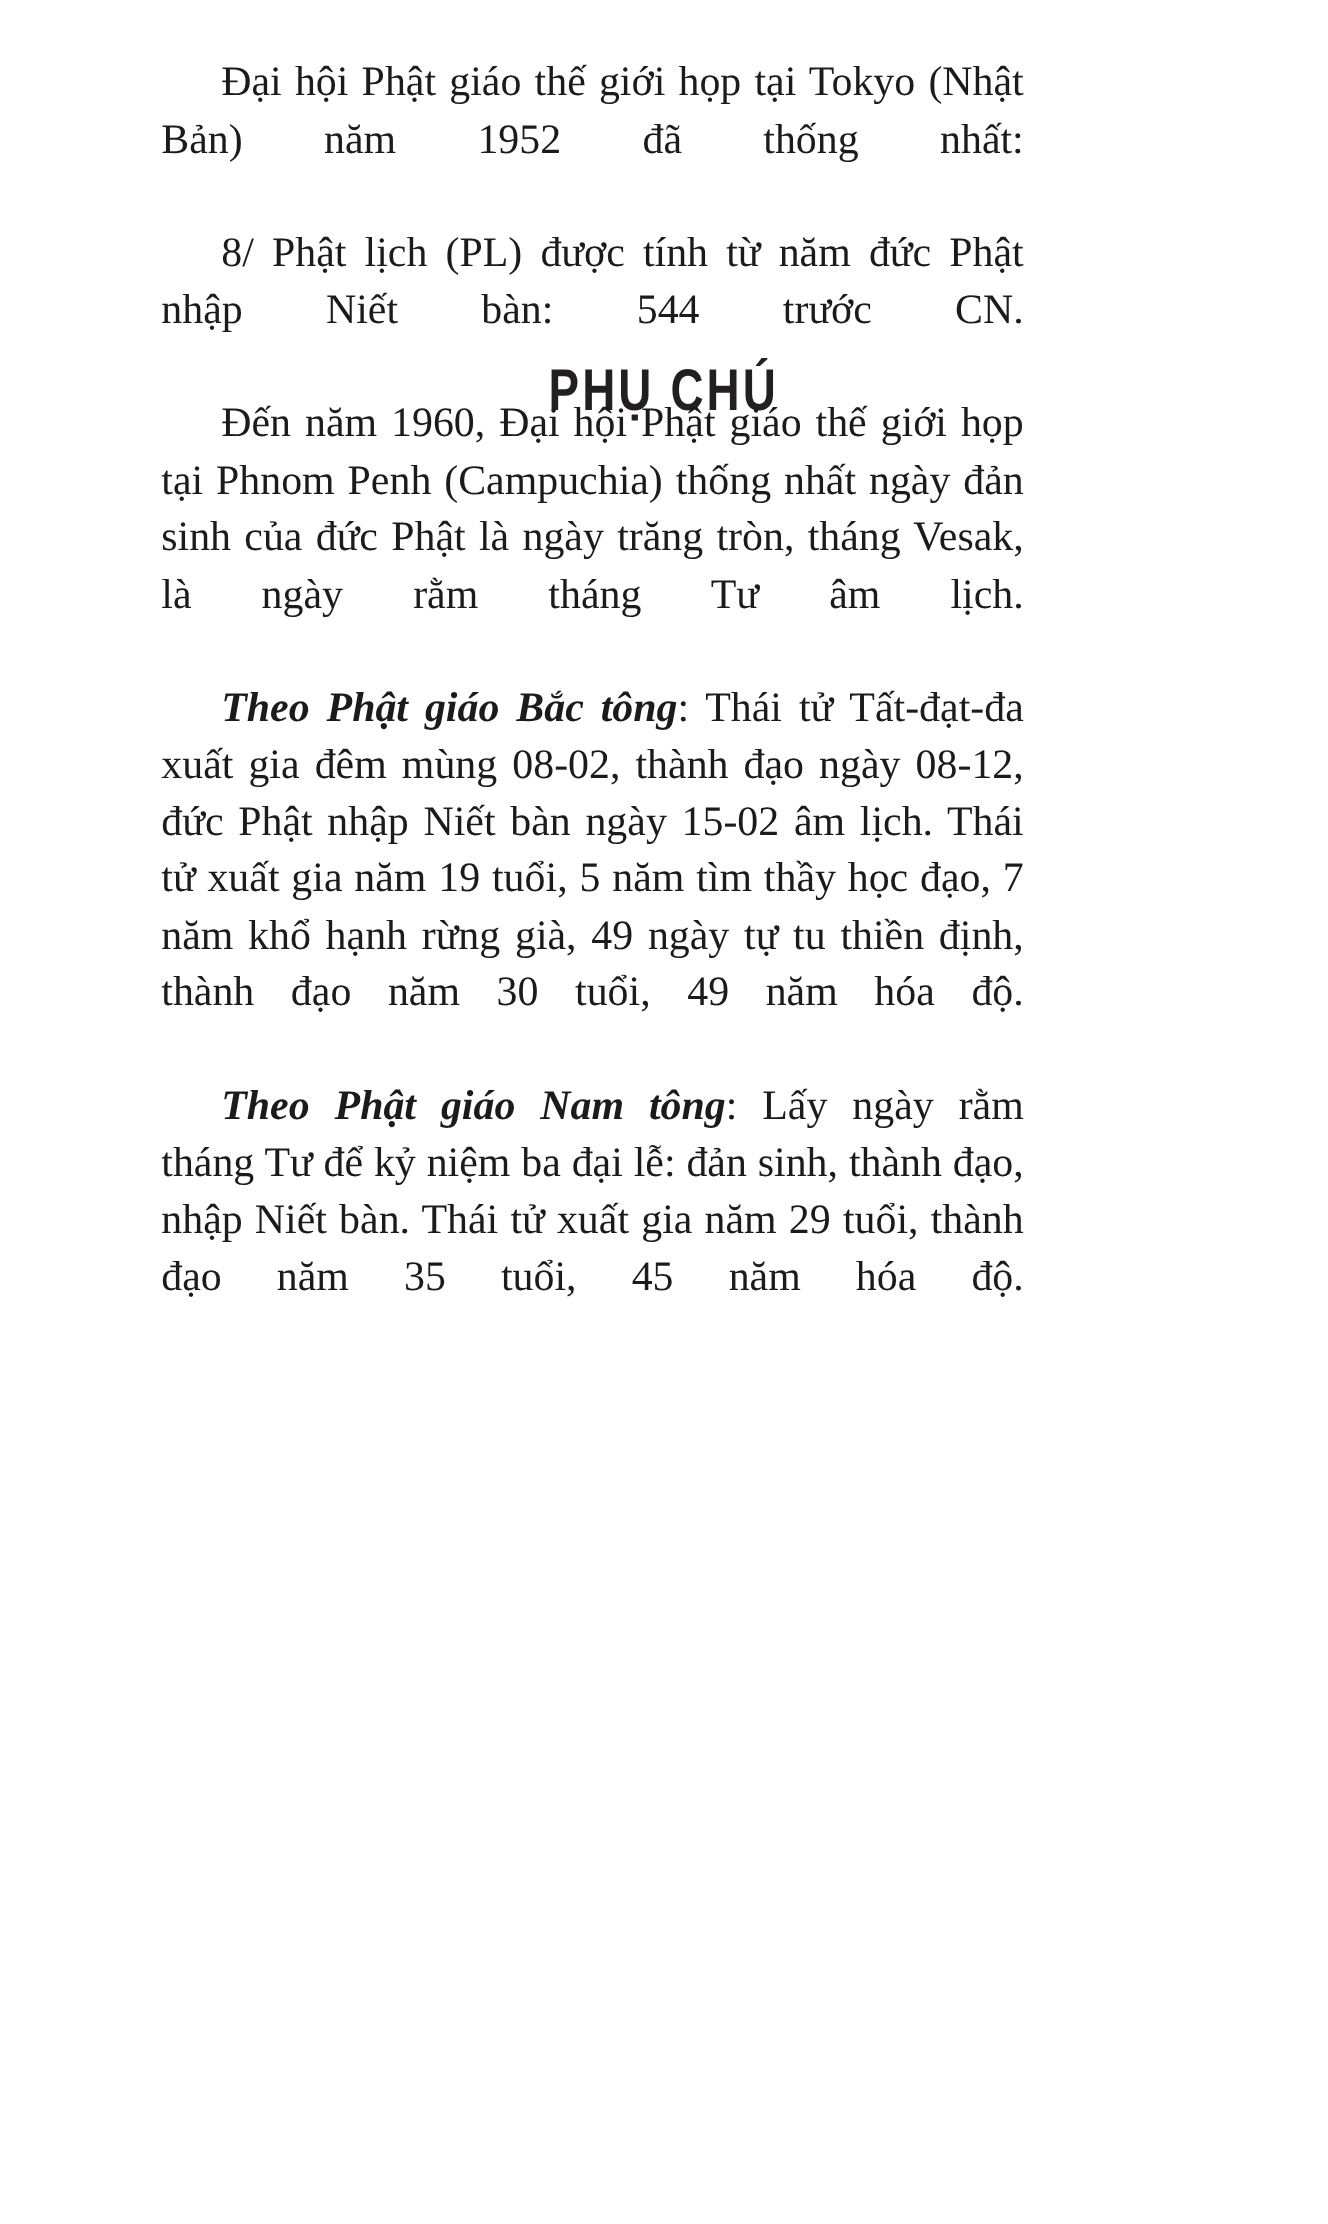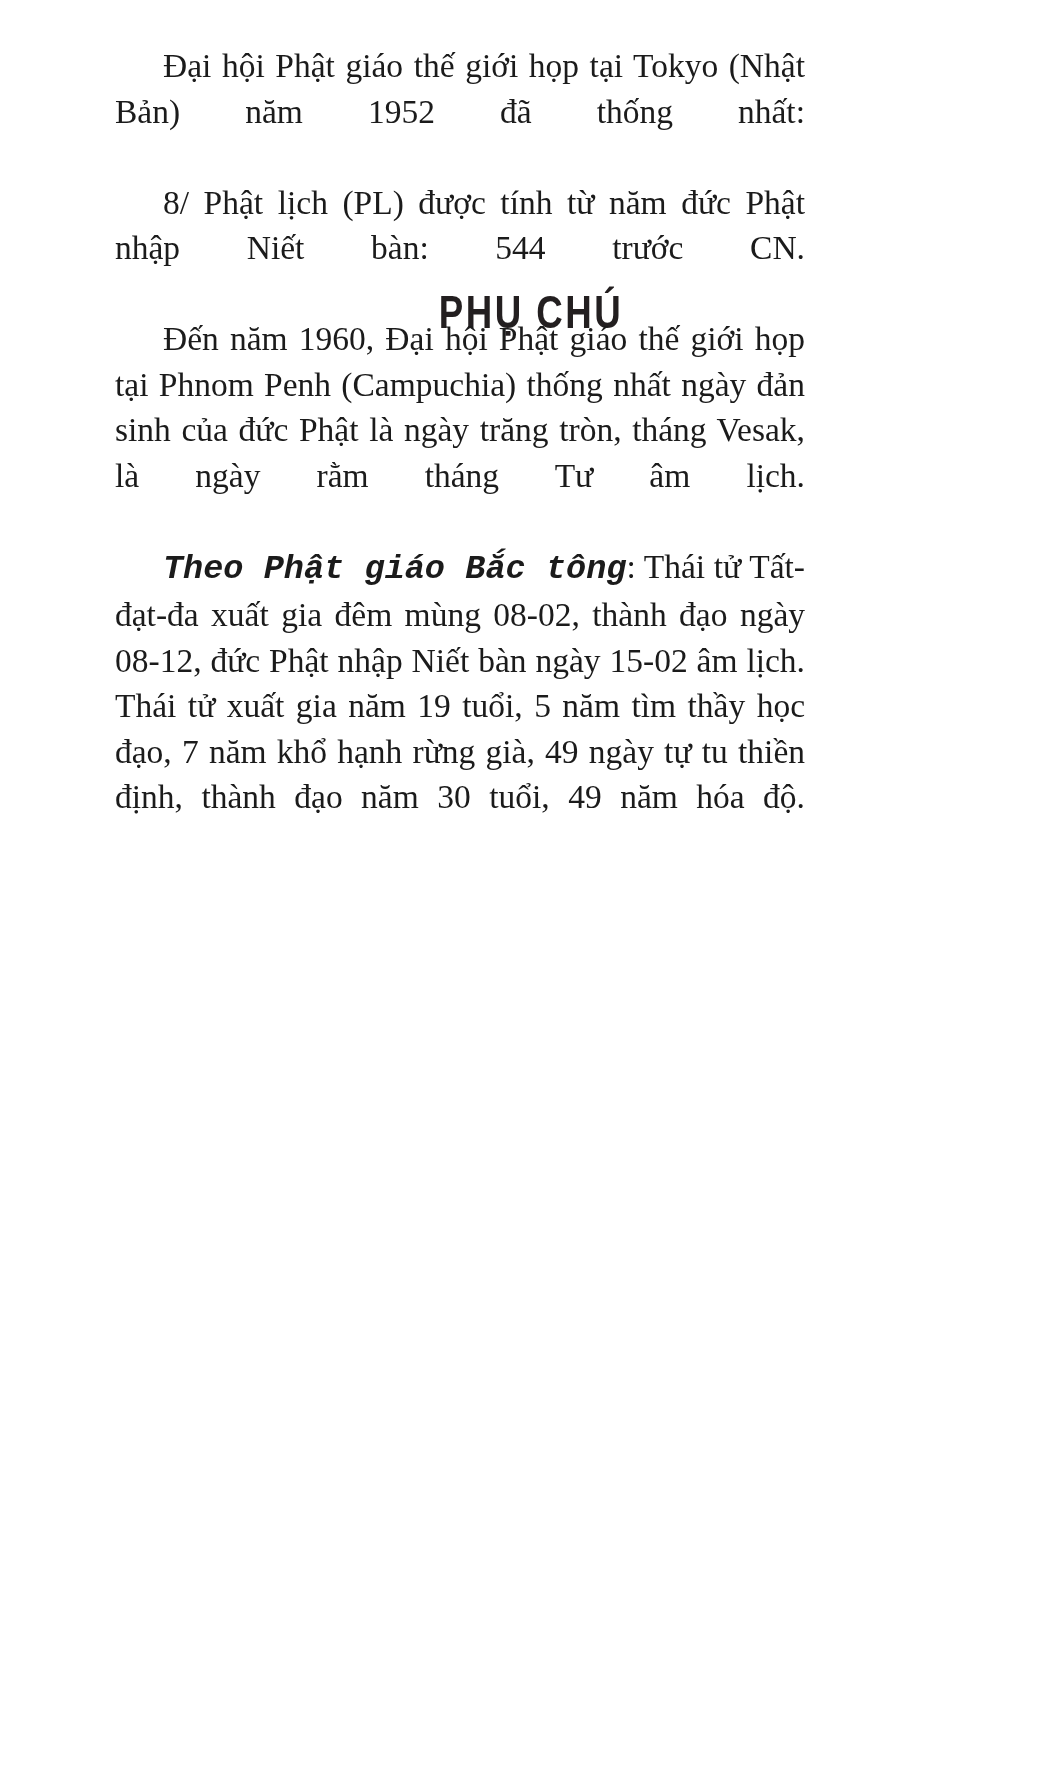--- a/index.html
+++ b/index.html
@@ -13,21 +13,21 @@
     width: 1062px;
     height: 1779px;
     margin: 0 auto;
     background: #ffffff;
     box-sizing: border-box;
     overflow: hidden;
   }
 
   .content {
     position: absolute;
-    left: 115px;
+    left: 129px;
     top: 0;
     width: 690px;
   }
 
   .page-title {
     font-family: "Liberation Sans", "DejaVu Sans", sans-serif;
     font-weight: 700;
     font-size: 47px;
     letter-spacing: 3.2px;
     color: #231f20;
@@ -59,21 +59,20 @@
     margin-top: 0;
   }
 
   p.para.gap {
     margin-top: 0px;
   }
 
   .lead {
     font-style: italic;
     font-weight: 700;
-    font-family: Liberation Mono, monospace;
   }
 
   
   p.para::after {
     content: "";
     display: inline-block;
     width: 100%;
   }
 </style>
 </head>
@@ -89,16 +88,17 @@
 
       <p class="para tight">Đại hội Phật giáo thế giới họp tại Tokyo (Nhật Bản) năm 1952 đã thống nhất:</p>
 
 
       <p class="para tight">8/ Phật lịch (PL) được tính từ năm đức Phật nhập Niết bàn: 544 trước CN.</p>
 
       <p class="para gap">Đến năm 1960, Đại hội Phật giáo thế giới họp tại Phnom Penh (Campuchia) thống nhất ngày đản sinh của đức Phật là ngày trăng tròn, tháng Vesak, là ngày rằm tháng Tư âm lịch.</p>
 
       <p class="para gap"><span class="lead">Theo Phật giáo Bắc tông</span><span>: Thái tử Tất-đạt-đa xuất gia đêm mùng 08-02, thành đạo ngày 08-12, đức Phật nhập Niết bàn ngày 15-02 âm lịch. Thái tử xuất gia năm 19 tuổi, 5 năm tìm thầy học đạo, 7 năm khổ hạnh rừng già, 49 ngày tự tu thiền định, thành đạo năm 30 tuổi, 49 năm hóa độ.</span></p>
 
+      <p class="para gap"><span class="lead">Theo Phật giáo Nam tông</span><span>: Lấy ngày rằm tháng Tư để kỷ niệm ba đại lễ: đản sinh, thành đạo, nhập Niết bàn. Thái tử xuất gia năm 29 tuổi, thành đạo năm 35 tuổi, 45 năm hóa độ.</span></p>
 
     </div>
   </div>
 </div>
 
 </body></html>

